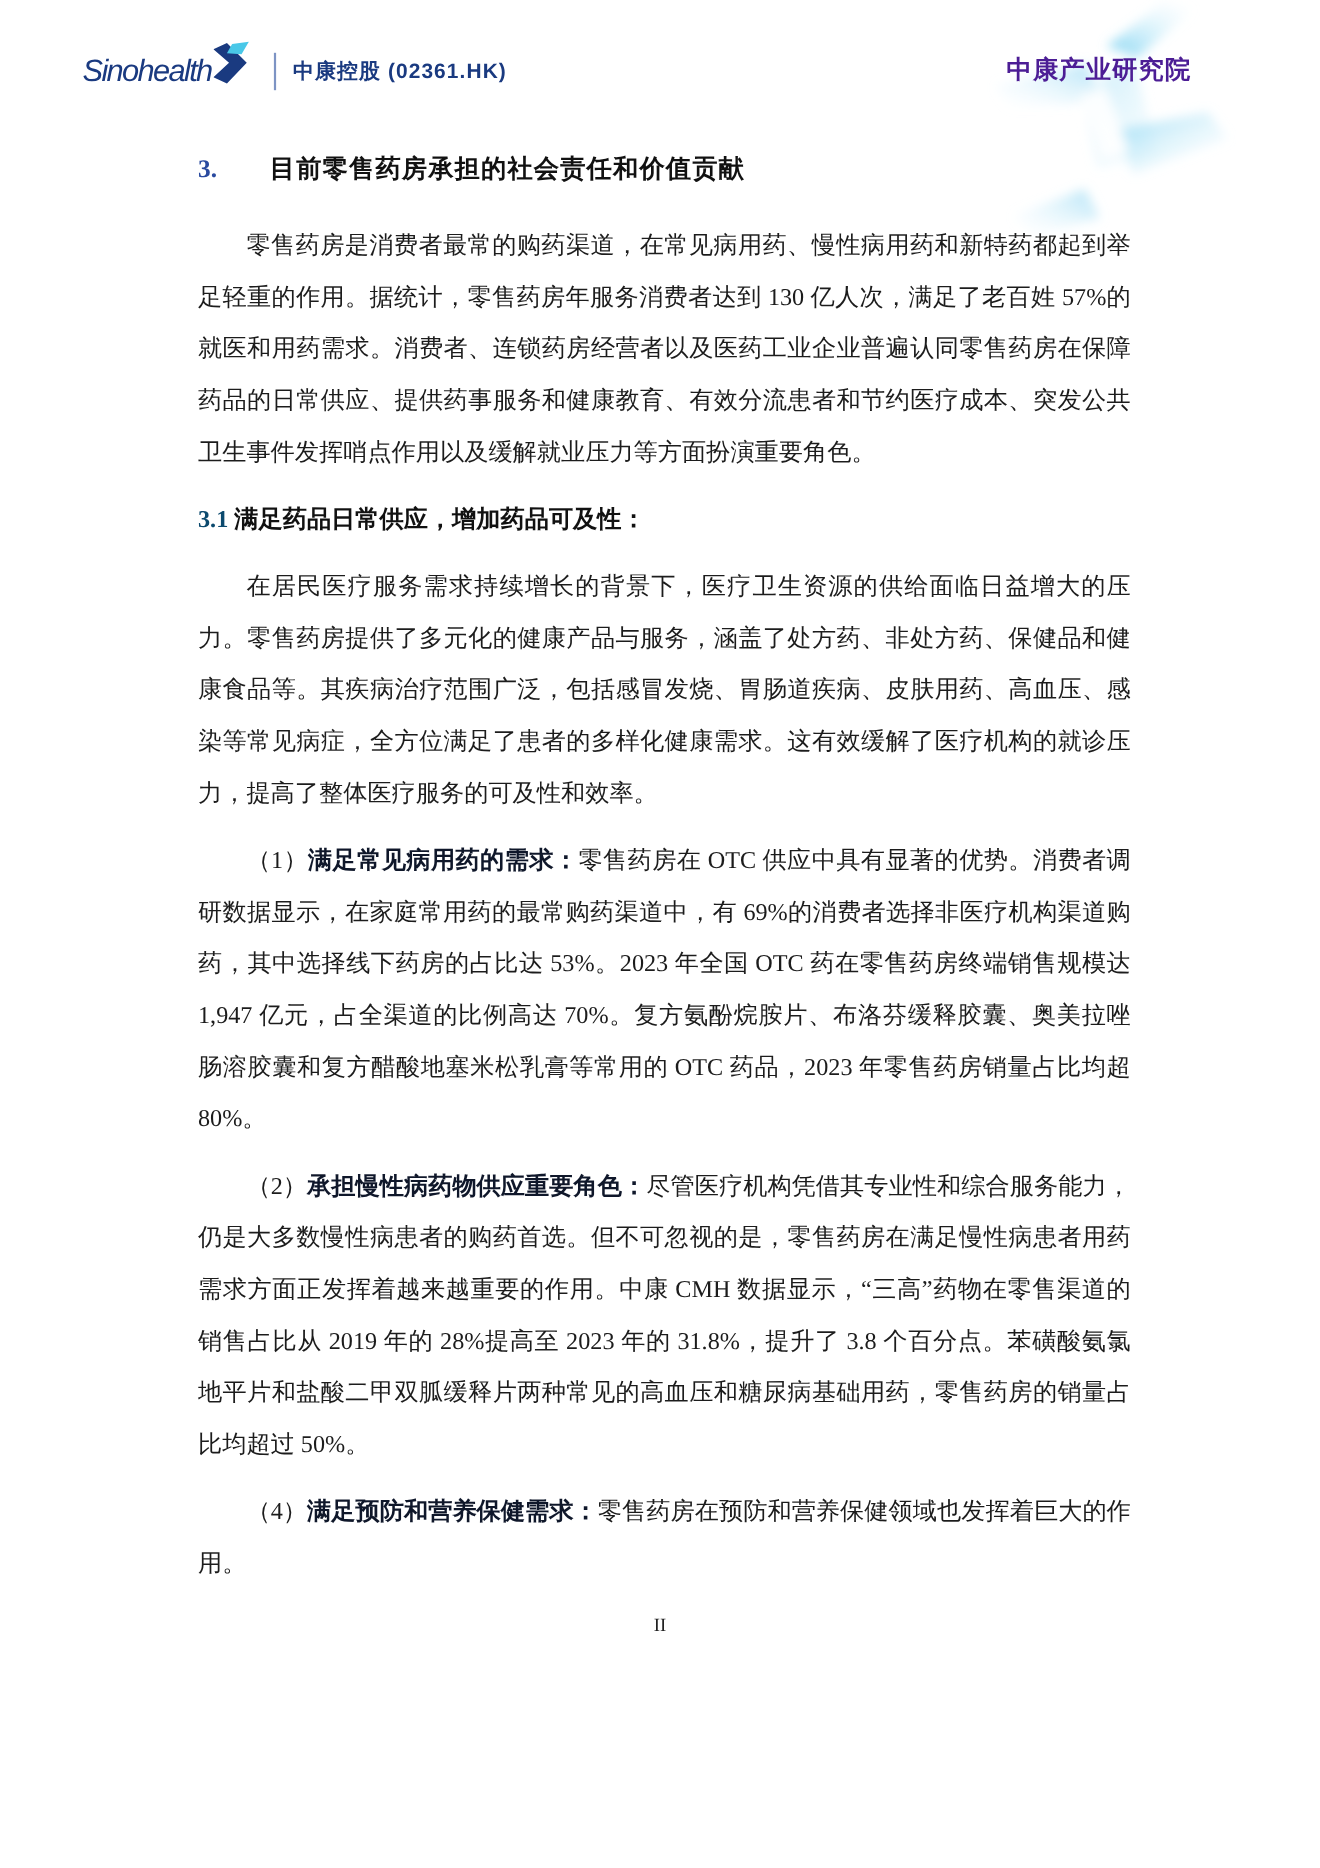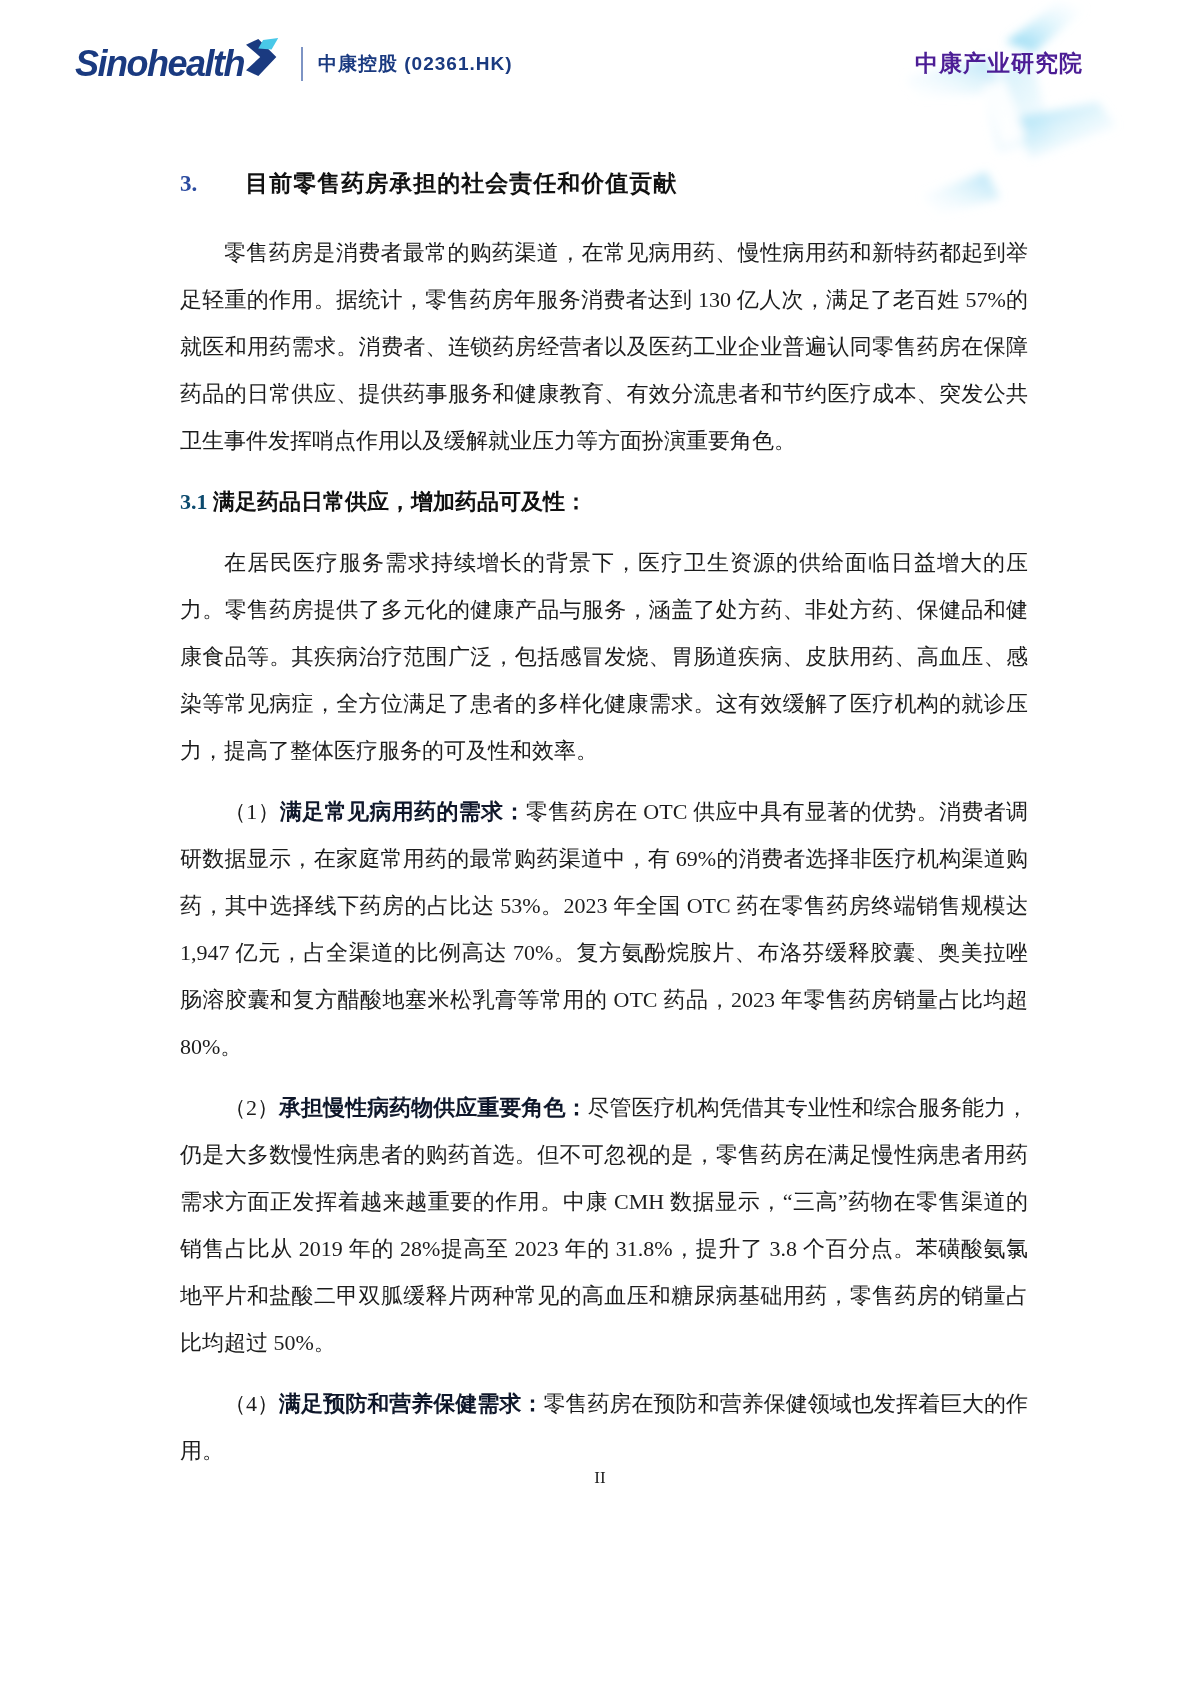--- a/index.html
+++ b/index.html
@@ -5,37 +5,37 @@
   html,body{margin:0;padding:0;background:#e8e8e8;}
   .page{
     position:relative;width:1200px;height:1698px;background:#ffffff;
     margin:0 auto;overflow:hidden;
     font-family:"Liberation Serif","DejaVu Serif",serif;color:#1c1c1c;
   }
   
   .brand{position:absolute;left:75px;top:42px;display:flex;align-items:center;z-index:3;}
   .logo-word{
     font-family:"Liberation Sans","DejaVu Sans",sans-serif;
-    font-style:italic;font-weight:bold;font-size:36px;letter-spacing:-1.5px;
+    font-style:italic;font-weight:normal;font-size:28px;letter-spacing:-1.5px;
     color:#1a3a80;line-height:40px;
   }
   .logo-mark{position:relative;top:-5px;margin-left:2px;}
   .brand-sep{display:inline-block;width:2px;height:34px;background:#7d94c4;margin:0 15px 0 19px;}
   .brand-sub{
     font-family:"Liberation Sans","DejaVu Sans",sans-serif;
     font-weight:bold;font-size:19px;letter-spacing:1px;color:#1a3a80;
   }
   .header-right{
     position:absolute;right:117px;top:48px;z-index:3;
     font-family:"Liberation Sans","DejaVu Sans",sans-serif;
     font-weight:bold;font-size:23px;letter-spacing:1px;color:#4c1d95;
   }
   .deco-swoosh{position:absolute;left:880px;top:0;width:320px;height:240px;z-index:1;pointer-events:none;}
   
-  .content{position:absolute;left:180px;top:168px;width:848px;z-index:2;}
+  .content{position:absolute;left:180px;top:138px;width:848px;z-index:2;}
   h1.title{margin:0 0 29px 0;line-height:32px;font-size:23px;font-weight:bold;}
   .title-num{color:#2a4a9f;margin-right:48px;}
   .title-text{color:#111;letter-spacing:1px;}
   h2.sub{margin:0 0 14px 0;line-height:47px;font-size:22px;font-weight:bold;color:#111;}
   h2.sub .num-blue{color:#0c4a6e;}
   p.body-p{
     margin:0 0 14px 0;font-size:22px;line-height:47px;
     text-align:justify;text-indent:2em;color:#1c1c1c;
   }
   p.body-p .bold{font-weight:bold;color:#0f172a;}

